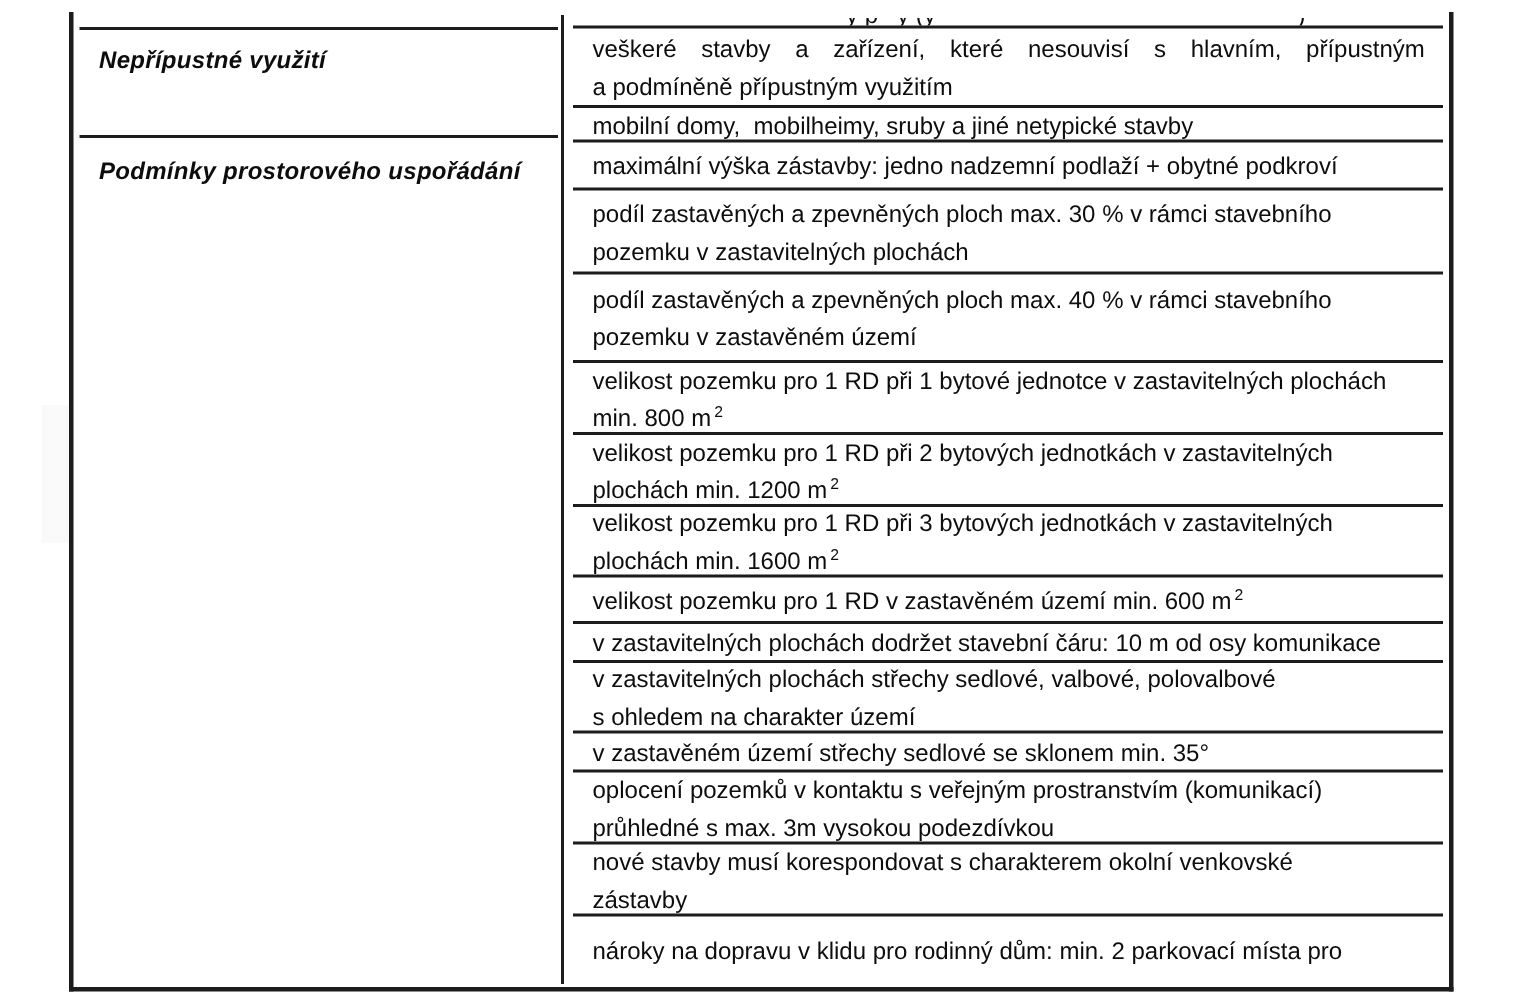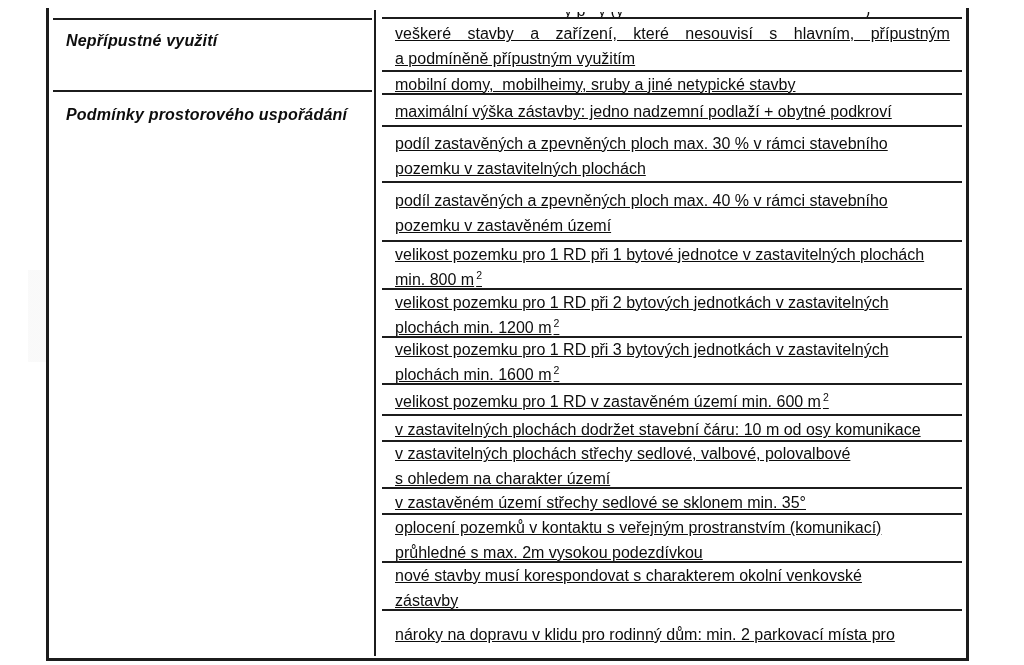--- a/index.html
+++ b/index.html
@@ -46,21 +46,21 @@
     line-height:20px;
   }
   .lc-cell.first{
     height:68px;
     border-bottom:2px solid var(--line);
   }
   .lc-cell.second{flex:1;padding-top:9px;}
   
   .right-col{
     flex:1;
-    display:flex;flex-direction:column;text-decoration:underline;
+    display:flex;flex-direction:column;
   }
   .rc-clip{
     position:relative;
     height:8px;
     border-bottom:2px solid var(--line);
     overflow:hidden;
   }
   .rc-clip span{
     position:absolute;
     top:-14px;
@@ -154,21 +154,21 @@
         </div>
         <div class="rc-row" style="height: 43px;">
           <div class="line">v zastavitelných plochách střechy sedlové, valbové, polovalbové</div>
           <div class="line">s ohledem na charakter území</div>
         </div>
         <div class="rc-row" style="height: 22px;">
           <div class="line">v zastavěném území střechy sedlové se sklonem min. 35°</div>
         </div>
         <div class="rc-row" style="height: 44px;">
           <div class="line">oplocení pozemků v kontaktu s veřejným prostranstvím (komunikací)</div>
-          <div class="line">průhledné s max. 2m vysokou podezdívkou</div>
+          <div class="line">průhledné s max. 3m vysokou podezdívkou</div>
         </div>
         <div class="rc-row" style="height: 44px;">
           <div class="line">nové stavby musí korespondovat s charakterem okolní venkovské</div>
           <div class="line">zástavby</div>
         </div>
         <div class="rc-row" style="height: 50px;">
           <div class="line">nároky na dopravu v klidu pro rodinný dům: min. 2 parkovací místa pro</div>
         </div>
       </div>
 

